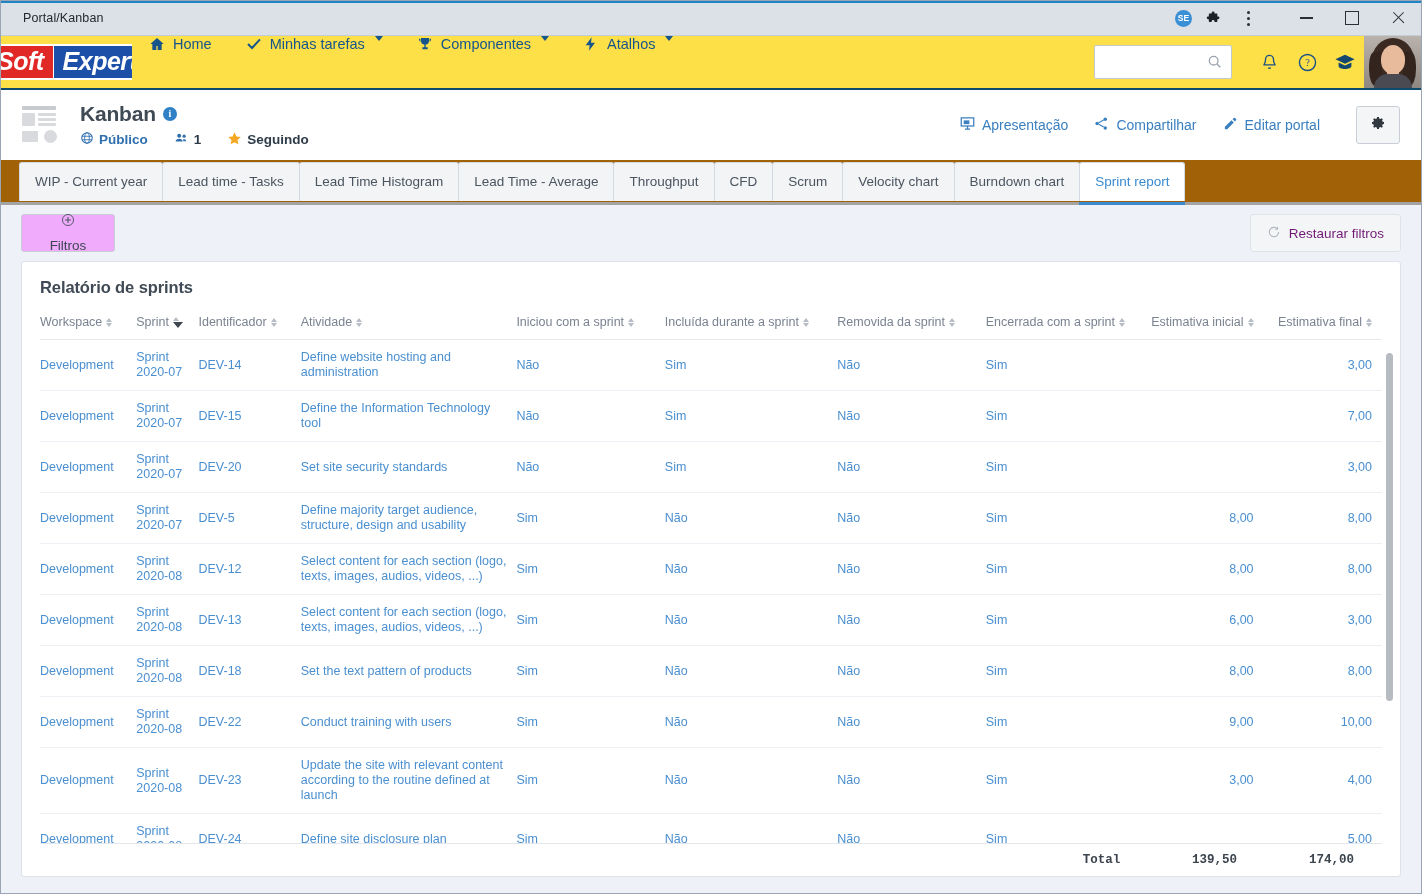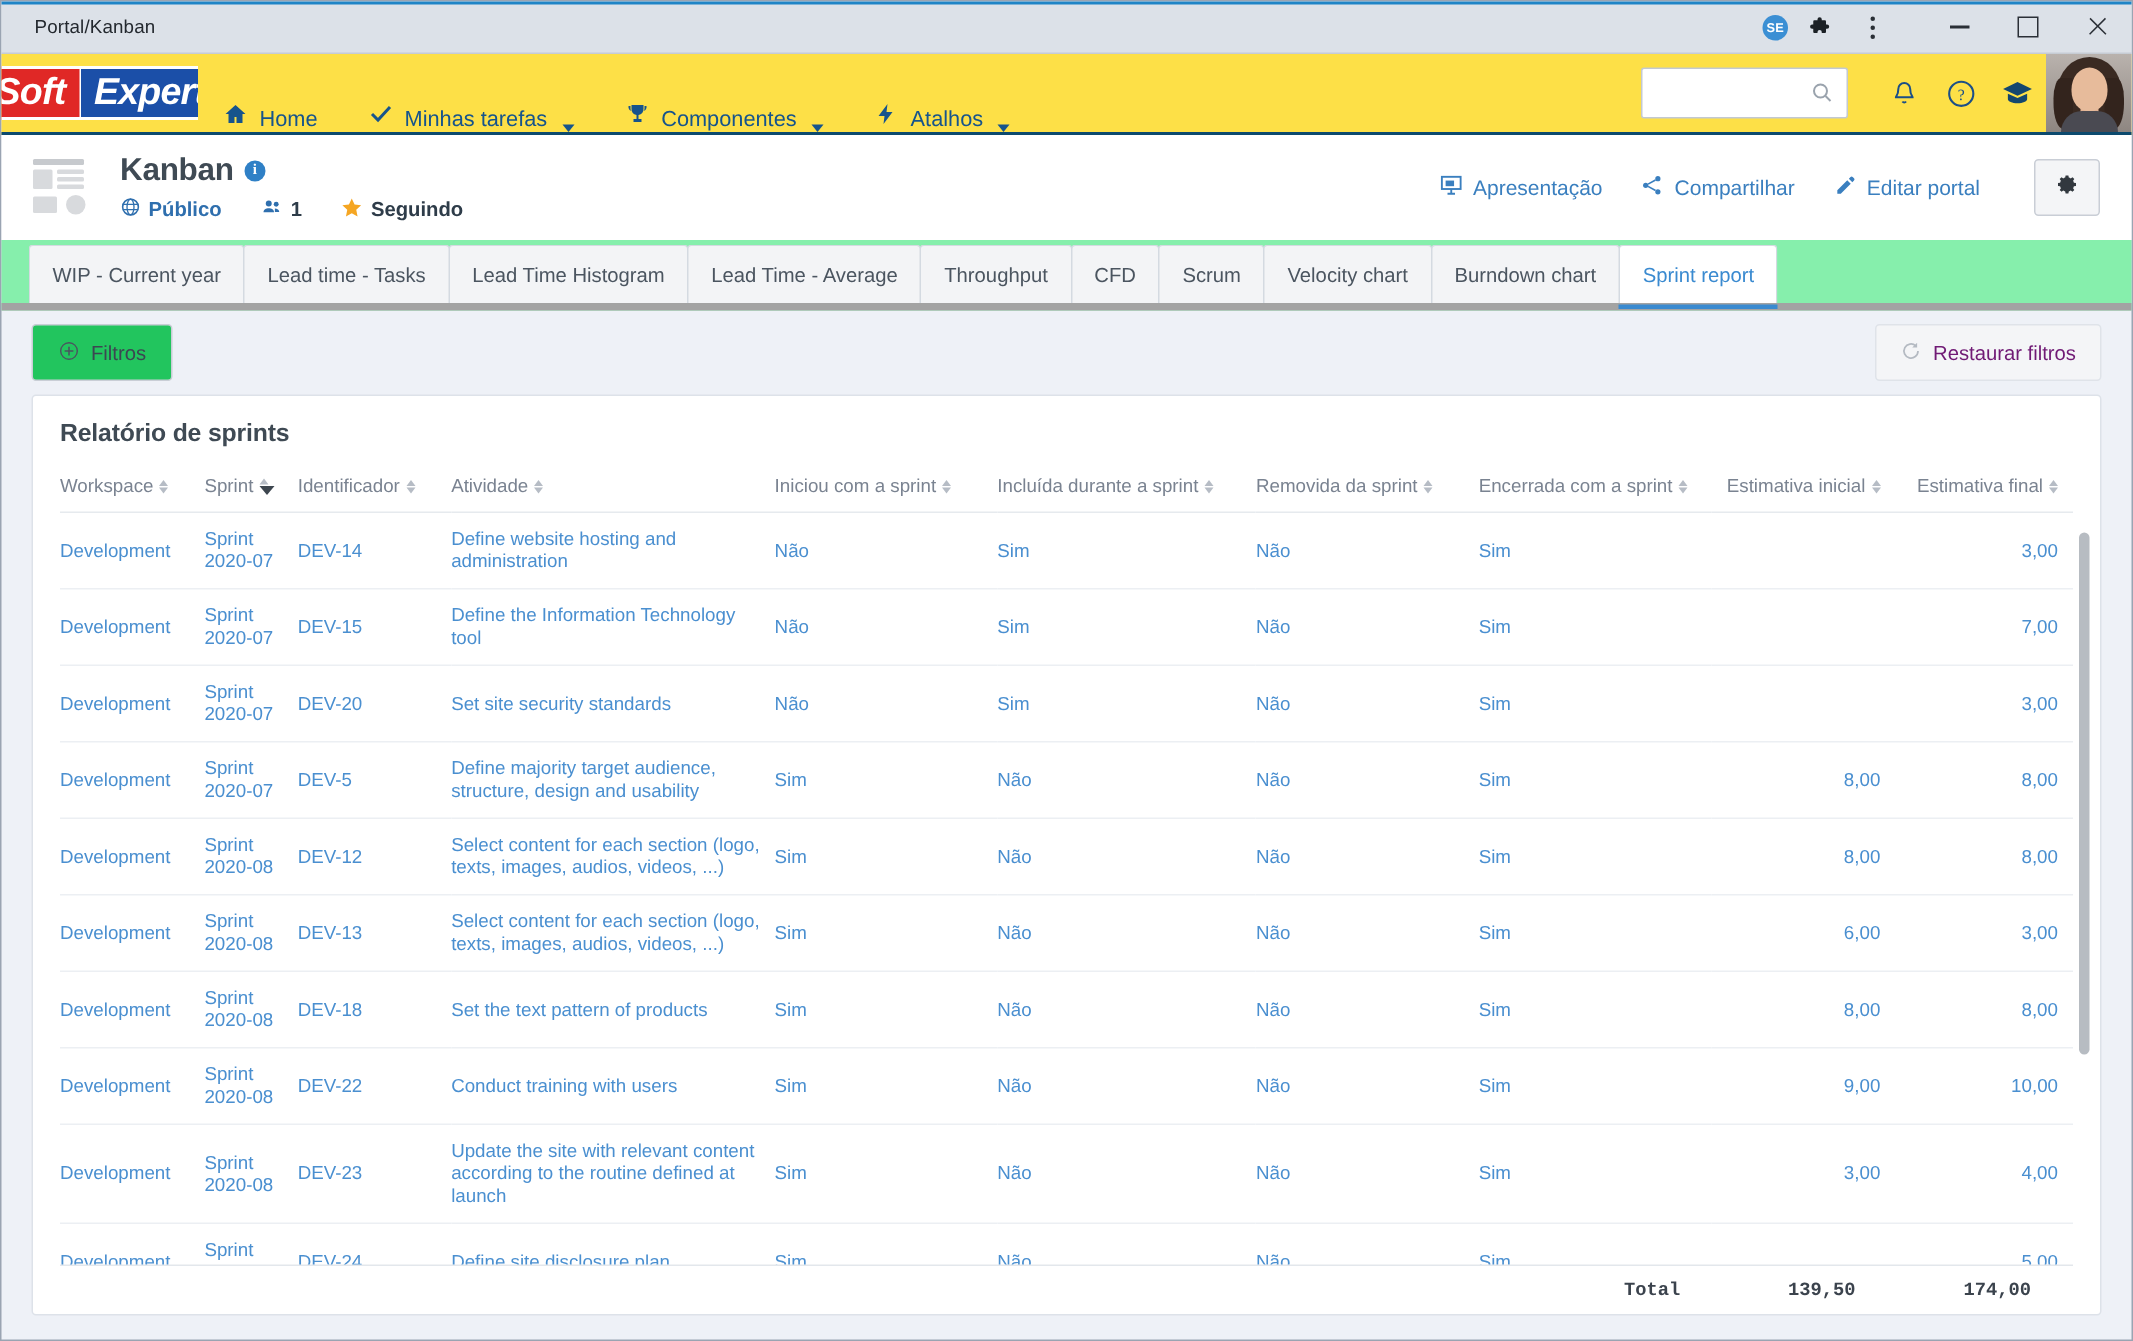--- a/index.html
+++ b/index.html
@@ -55,21 +55,21 @@
     font-size:25px;padding:1px 9px 2px 14px;letter-spacing:-.5px;border-right:3px solid #fff;
     border-top:2px solid #fff;border-bottom:2px solid #fff;
   }
   .logo-expert{
     background:#1b4fa8;color:#fff;font-style:italic;font-weight:bold;font-size:25px;
     padding:1px 6px 2px 9px;letter-spacing:-.5px;border-top:2px solid #fff;border-bottom:2px solid #fff;
     margin-left:-2px;
   }
   .nav-items{display:flex;align-items:stretch;}
   .nav-item{
-    display:flex;align-items:flex-end;gap:8px;padding:0 17px;color:#16548c;
+    display:flex;align-items:flex-start;gap:8px;padding:0 17px;color:#16548c;
     font-size:14.5px;cursor:pointer;white-space:nowrap;
   }
   .nav-item.active{background:#2583c8;color:#fff;}
   .nav-item .caret{
     width:0;height:0;border-left:4.5px solid transparent;border-right:4.5px solid transparent;
     border-top:5px solid currentColor;margin-left:2px;
   }
   .nav-right{margin-left:auto;display:flex;align-items:center;gap:0;padding-right:0;}
   .search-box{
     width:128px;height:32px;border:1px solid #c3c9d1;background:#fff;border-radius:2px;
@@ -103,42 +103,42 @@
   .meta-item.blue{color:#2f6fae;}
   .portal-actions{margin-left:auto;display:flex;align-items:center;gap:26px;}
   .pa{display:flex;align-items:center;gap:7px;color:#3a7fbf;font-size:14px;cursor:pointer;white-space:nowrap;}
   .gear-btn{
     width:42px;height:36px;border:1px solid #c9ced6;background:#f4f5f7;border-radius:3px;
     display:flex;align-items:center;justify-content:center;cursor:pointer;margin-left:10px;
   }
 
   
   .tabstrip{
-    background:#86efac;display:flex;align-items:flex-end;padding:0 18px;height:42px;
-    border-bottom:5px solid #a3a3a3;flex:0 0 auto;
+    background:#a16207;display:flex;align-items:center;padding:0 18px;height:42px;
+    border-bottom:3px solid #a3a3a3;flex:0 0 auto;
   }
   .tab{
     height:38px;display:flex;align-items:center;padding:0 15px;font-size:13.5px;color:#4b5560;
     background:#f3f4f6;border:1px solid #d4dae1;border-bottom:none;border-radius:3px 3px 0 0;
     margin-right:-1px;cursor:pointer;white-space:nowrap;position:relative;
   }
   .tab.active{
     background:#fff;color:#3a8ad0;border-color:#d4dae1;z-index:3;
   }
   .tab.active:after{
     content:"";position:absolute;left:-1px;right:-1px;bottom:-4px;height:3px;background:#3a8ad0;
   }
 
   
   .filterbar{
     height:56px;display:flex;align-items:center;padding:0 20px;flex:0 0 auto;
   }
   .btn-filtros{
-    height:36px;min-width:92px;border:1px solid #c9ced6;background:#22c55e;border-radius:3px;
-    display:flex;align-items:center;justify-content:center;gap:8px;font-size:13.5px;color:#3c4652;cursor:pointer;
+    height:36px;min-width:92px;border:1px solid #c9ced6;background:#f0abfc;border-radius:3px;
+    display:flex;align-items:center;justify-content:center;gap:8px;font-size:13.5px;color:#3c4652;cursor:pointer;flex-direction:column;
   }
   .btn-restaurar{
     margin-left:auto;height:36px;border:1px solid #dfe3e9;background:#f4f5f7;border-radius:3px;
     display:flex;align-items:center;gap:8px;padding:0 16px;font-size:13.5px;color:#701a75;cursor:default;
   }
 
   
   .panel{
     margin:0 20px 16px 20px;background:#fff;border:1px solid #dde2e9;border-radius:3px;
     flex:1 1 auto;display:flex;flex-direction:column;overflow:hidden;position:relative;

